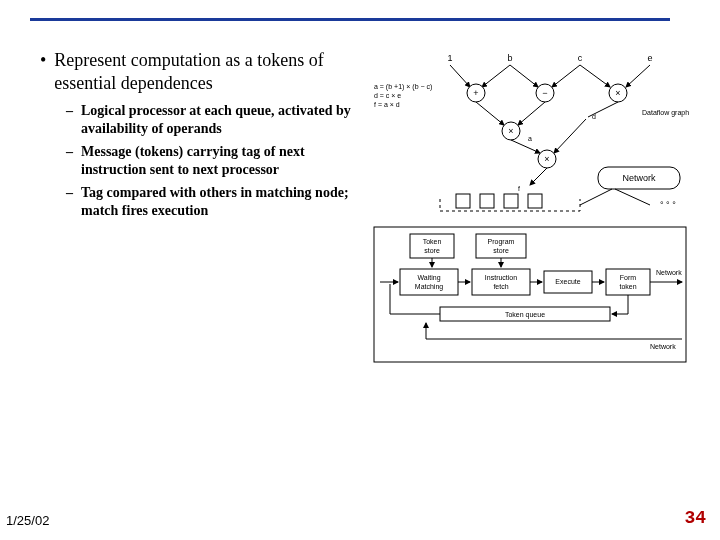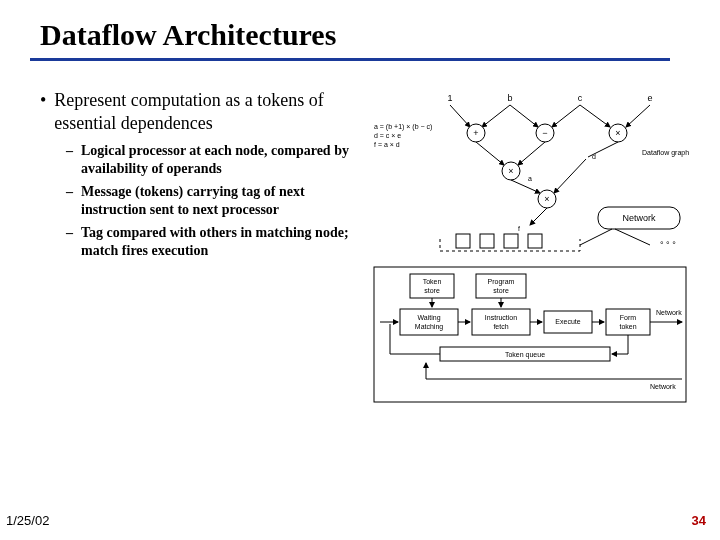--- a/index.html
+++ b/index.html
@@ -70,49 +70,48 @@
     left: 6px;
     bottom: 12px;
     font-family: Arial, sans-serif;
     font-size: 13px;
     color: #000;
   }
   .ftr-page {
     position: absolute;
     right: 14px;
     bottom: 12px;
-    font-family: Liberation Sans, sans-serif;
-    font-size: 13px;
+    font-family: Liberation Mono, monospace;
+    font-size: 18px;
     color: #b00000;
     font-weight: bold;
   }
   .dg-label { font-family: Arial, sans-serif; font-size: 9px; fill: #000; }
   .dg-small { font-family: Arial, sans-serif; font-size: 7px; fill: #000; }
   .dg-node  { fill: #fff; stroke: #000; stroke-width: 1; }
   .dg-line  { stroke: #000; stroke-width: 1; fill: none; }
   .dg-box   { fill: #fff; stroke: #000; stroke-width: 1; }
 </style>
 </head>
 <body>
 
 <div class="slide">
-  <div class="title">Dataflow Architectures</div>
   <hr class="rule">
 
   <div class="content">
 
     <div class="textcol">
       <div class="bullet-top">
         <span class="dot">•</span>
         <span>Represent computation as a tokens of essential dependences</span>
       </div>
       <div class="sublist">
         <div class="subitem">
           <span class="dash">–</span>
-          <span>Logical processor at each node, compared by availability of operands</span>
+          <span>Logical processor at each queue, activated by availability of operands</span>
         </div>
         <div class="subitem">
           <span class="dash">–</span>
           <span>Message (tokens) carrying tag of next instruction sent to next processor</span>
         </div>
         <div class="subitem">
           <span class="dash">–</span>
           <span>Tag compared with others in matching node; match fires execution</span>
         </div>
       </div>

